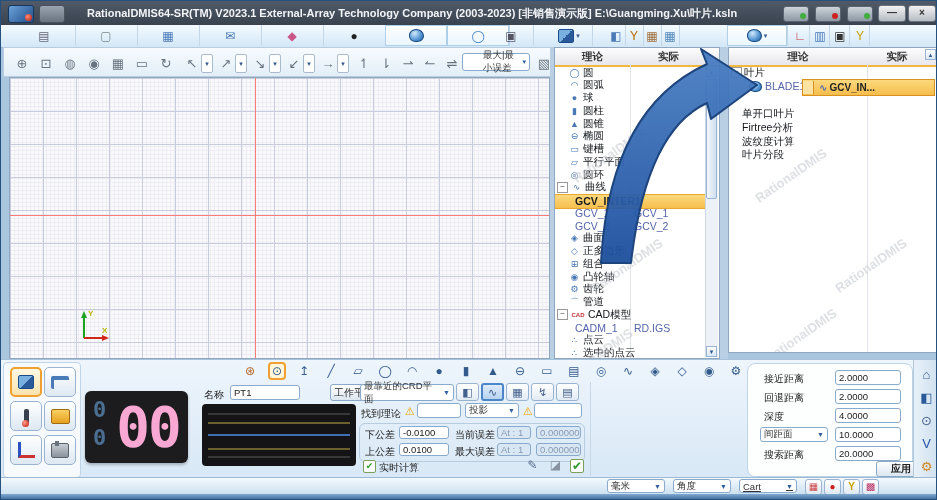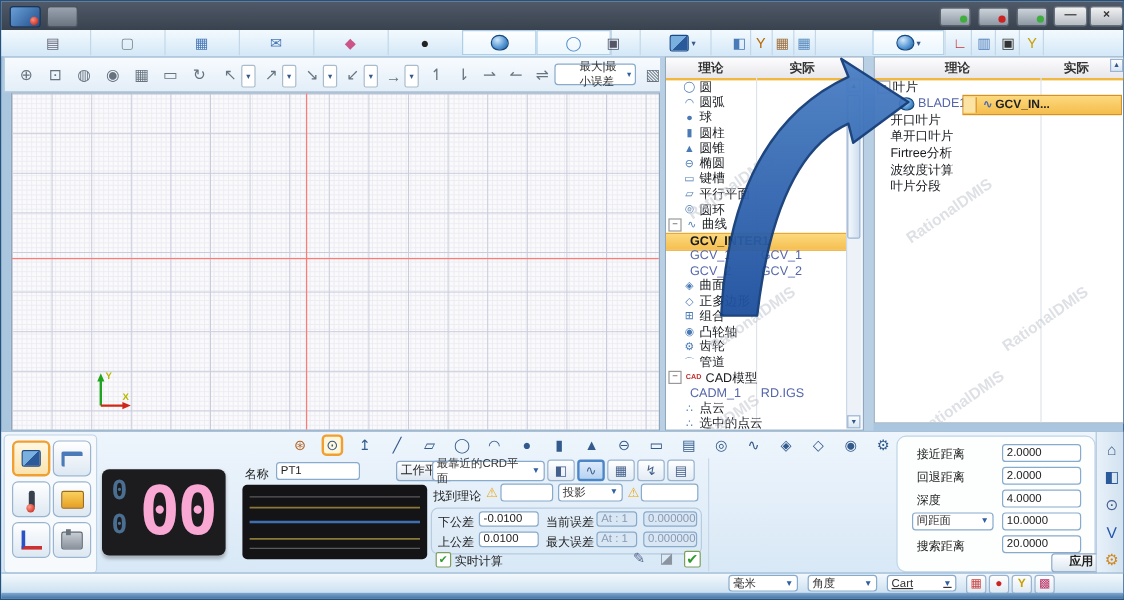--- a/index.html
+++ b/index.html
@@ -104,20 +104,21 @@
   .splitter{background:#b8cfe4;}
 </style>
 </head>
 <body>
 
 <div id="win">
 
   <div id="titlebar" class="abs">
     <div id="app-icon" class="appico"></div>
     <div id="menu-icon" class="appico"></div>
+    <span id="title-text">RationalDMIS64-SR(TM) V2023.1   External-Array Technology Company (2003-2023) [非销售演示版]   E:\Guangming.Xu\叶片.ksln</span>
     <div class="tb-ico green" style="left:782px;"></div>
     <div class="tb-ico red" style="left:814px;"></div>
     <div class="tb-ico green" style="left:846px;"></div>
     <div class="winbtn" style="left:877px;">—</div>
     <div class="winbtn" style="left:907px;">×</div>
   </div>
 
   <div id="ribbon" class="abs">
       <div class="rcell" style="left: 12px; width: 62px;">
         <span class="rglyph" style="color: rgb(102, 102, 119);">▤</span>
@@ -373,24 +374,20 @@
         <div class="trow" style="top: 13.8px;">
           <span style="width: 20px; flex: 0 0 auto;"></span>
           <span class="g-blob" style="width: 11px; height: 9px; margin-right: 3px; flex: 0 0 auto;"></span>
           <span class="childlbl">BLADE1</span>
           <div class="ghost">
             <span class="gseg"></span>
             <span class="gcurve">∿</span>
             <span style="font-size: 10px;">GCV_IN...</span>
           </div>
         </div>
-        <div class="trow" style="top: 27.6px;">
-          <span style="width: 13px; flex: 0 0 auto;"></span>
-          <span>开口叶片</span>
-        </div>
         <div class="trow" style="top: 41.4px;">
           <span style="width: 13px; flex: 0 0 auto;"></span>
           <span>单开口叶片</span>
         </div>
         <div class="trow" style="top: 55.2px;">
           <span style="width: 13px; flex: 0 0 auto;"></span>
           <span>Firtree分析</span>
         </div>
         <div class="trow" style="top: 69px;">
           <span style="width: 13px; flex: 0 0 auto;"></span>

